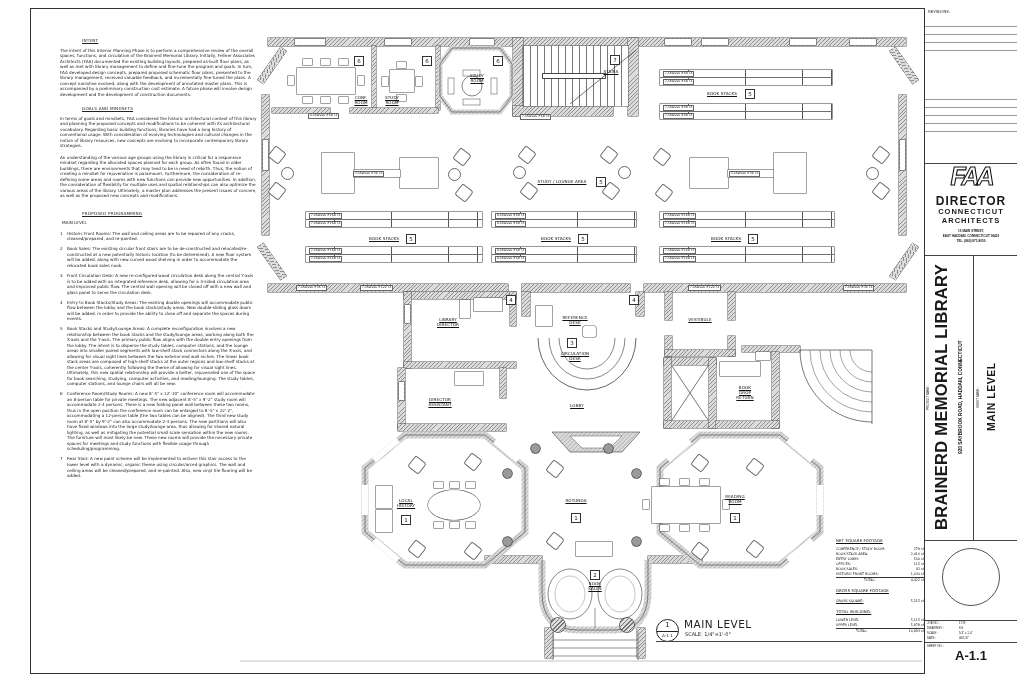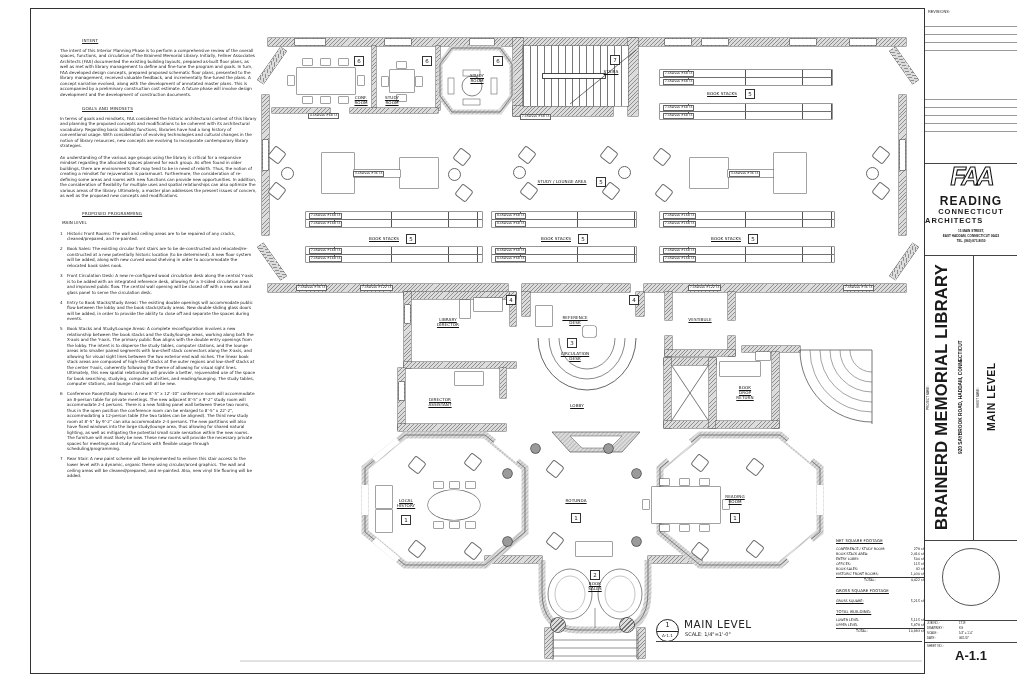--- a/index.html
+++ b/index.html
@@ -479,23 +479,23 @@
       <span>TOTAL:</span>
       <span>10,993 sf</span>
     </div>
 </div>
 
 <div class="tb">
   <div class="abs" style="left:3px;top:2px;font-size:3.8px;">REVISIONS:</div>
   <div class="revlines"></div>
   <div class="tbline" style="top:155px;"></div>
   <div class="faa-logo">FAA</div>
-  <div class="abs" style="left:0;top:186px;width:92px;text-align:center;font-size:12px;font-weight:bold;letter-spacing:1px;">READING</div>
+  <div class="abs" style="left:0;top:186px;width:92px;text-align:center;font-size:12px;font-weight:bold;letter-spacing:1px;">DIRECTOR</div>
   <div class="abs" style="left:0;top:199px;width:92px;text-align:center;font-size:7.5px;font-weight:bold;letter-spacing:1px;">CONNECTICUT</div>
-  <div class="abs" style="left:0;top:208px;width:92px;font-size:7.5px;font-weight:bold;letter-spacing:1px;">ARCHITECTS</div>
+  <div class="abs" style="left:0;top:208px;width:92px;text-align:center;font-size:7.5px;font-weight:bold;letter-spacing:1px;">ARCHITECTS</div>
   <div class="abs" style="left:0;top:221px;width:92px;text-align:center;font-size:3.1px;font-weight:bold;">15 MAIN STREET,</div>
   <div class="abs" style="left:0;top:226px;width:92px;text-align:center;font-size:3.1px;font-weight:bold;">EAST HADDAM, CONNECTICUT 06423</div>
   <div class="abs" style="left:0;top:231px;width:92px;text-align:center;font-size:3.1px;font-weight:bold;">TEL. (860) 873-8050</div>
   <div class="tbline" style="top:247px;"></div>
   <div class="vtext" style="left:1px;top:250px;height:278px;font-size:3px;">PROJECT NAME :</div>
   <div class="vtext" style="left:7px;top:250px;height:278px;font-size:16.5px;font-weight:bold;letter-spacing:.3px;">BRAINERD MEMORIAL LIBRARY</div>
   <div class="vtext" style="left:33px;top:250px;height:278px;font-size:4.8px;font-weight:bold;">920 SAYBROOK ROAD, HADDAM, CONNECTICUT</div>
   <div class="abs" style="left:48px;top:247px;width:.7px;height:285px;background:#444;"></div>
   <div class="vtext" style="left:51px;top:250px;height:278px;font-size:3px;">SHEET NAME :</div>
   <div class="vtext" style="left:60px;top:250px;height:278px;font-size:10.5px;font-weight:bold;letter-spacing:.5px;">MAIN LEVEL</div>

